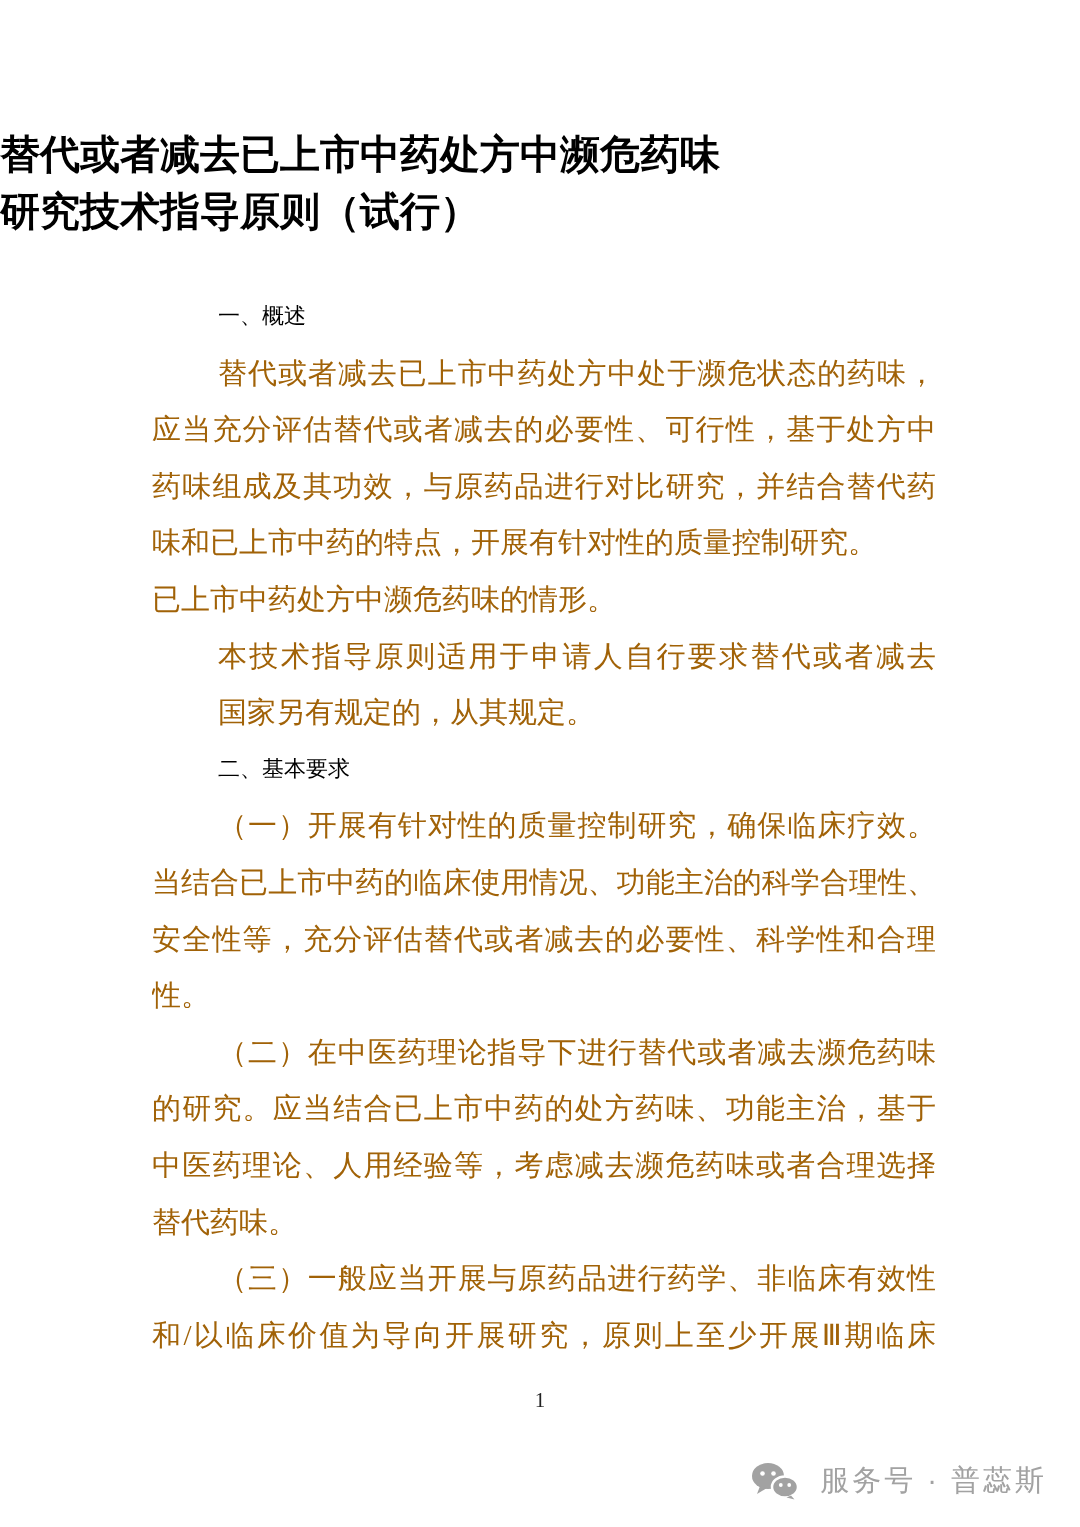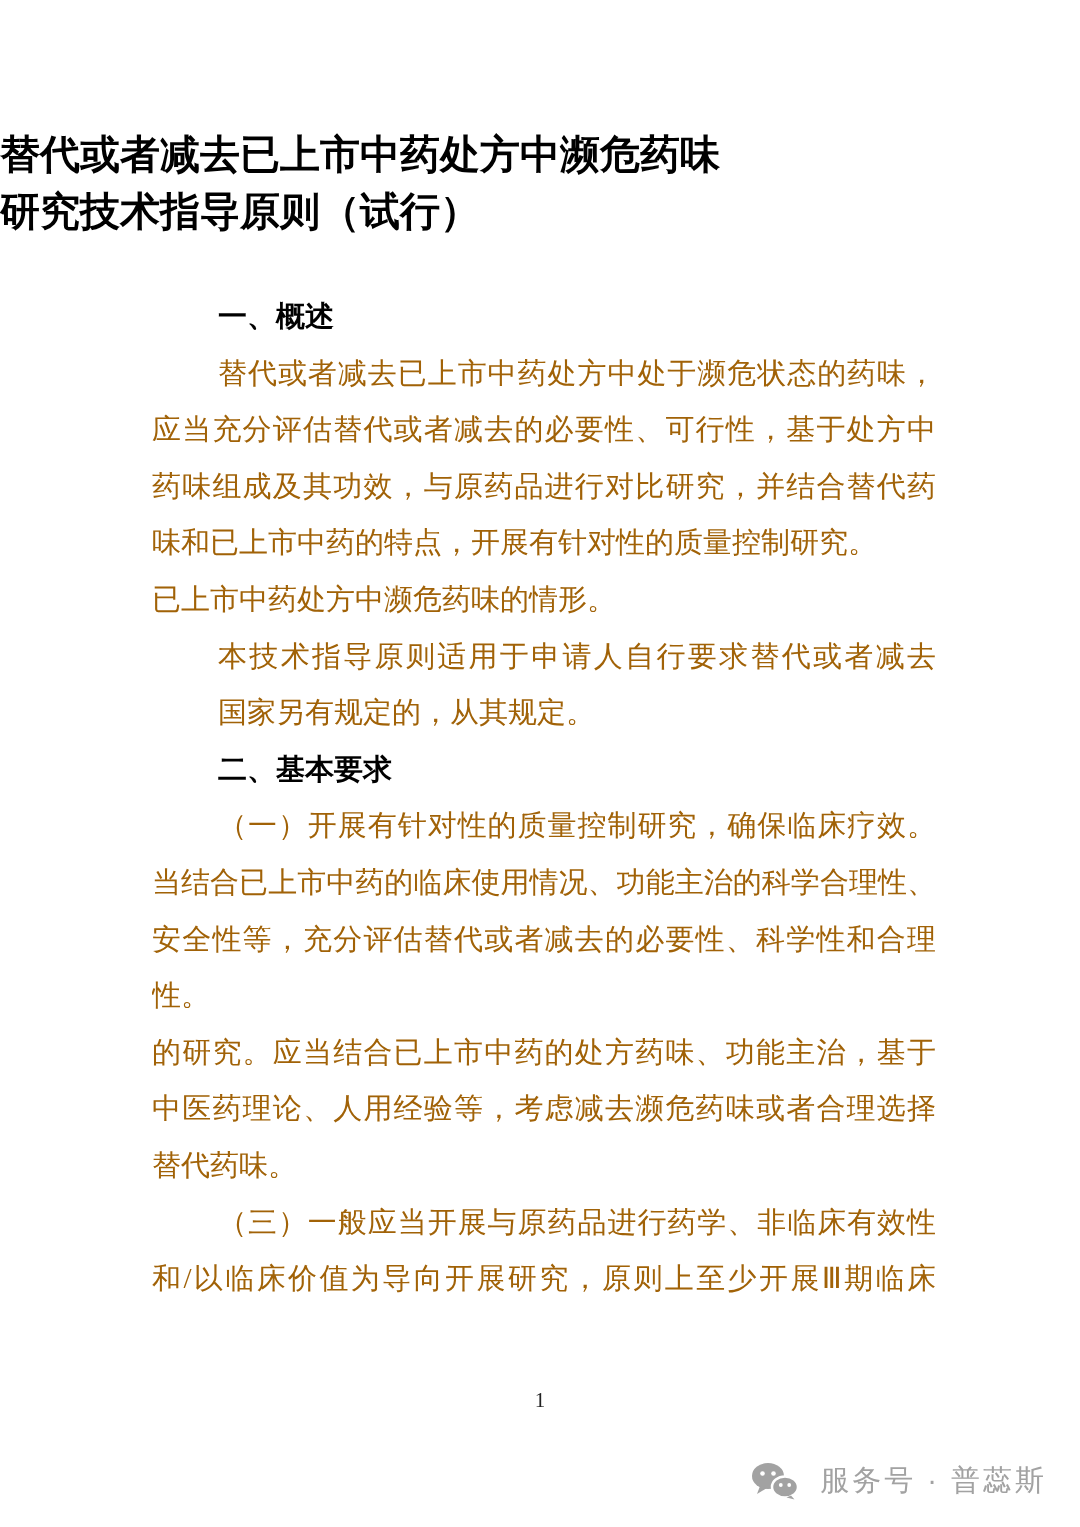--- a/index.html
+++ b/index.html
@@ -43,22 +43,22 @@
     font-family: "Liberation Serif", serif;
   }
   .line.justify {
     text-align-last: justify;
   }
   .line.indent {
     text-indent: 66px;
   }
   .line.heading {
     font-family: "Liberation Sans", sans-serif;
-    font-weight: bold;
-    font-size: 29px;
+    font-weight: normal;
+    font-size: 22px;
     color: #000000;
     text-align-last: left;
   }
   .page-number {
     position: absolute;
     left: 0;
     right: 0;
     top: 1388px;
     text-align: center;
     font-size: 21px;
@@ -100,20 +100,21 @@
       <div class="line justify">药味组成及其功效，与原药品进行对比研究，并结合替代药</div>
       <div class="line">味和已上市中药的特点，开展有针对性的质量控制研究。</div>
       <div class="line">已上市中药处方中濒危药味的情形。</div>
       <div class="line indent justify">本技术指导原则适用于申请人自行要求替代或者减去</div>
       <div class="line indent">国家另有规定的，从其规定。</div>
       <div class="line heading indent">二、基本要求</div>
       <div class="line indent justify">（一）开展有针对性的质量控制研究，确保临床疗效。应</div>
       <div class="line justify">当结合已上市中药的临床使用情况、功能主治的科学合理性、</div>
       <div class="line justify">安全性等，充分评估替代或者减去的必要性、科学性和合理</div>
       <div class="line">性。</div>
+      <div class="line indent justify">（二）在中医药理论指导下进行替代或者减去濒危药味</div>
       <div class="line justify">的研究。应当结合已上市中药的处方药味、功能主治，基于</div>
       <div class="line justify">中医药理论、人用经验等，考虑减去濒危药味或者合理选择</div>
       <div class="line">替代药味。</div>
       <div class="line indent justify">（三）一般应当开展与原药品进行药学、非临床有效性</div>
       <div class="line justify">和/以临床价值为导向开展研究，原则上至少开展Ⅲ期临床</div>
     </div>
 
   <div class="page-number">1</div>
 
   <div class="footer">

